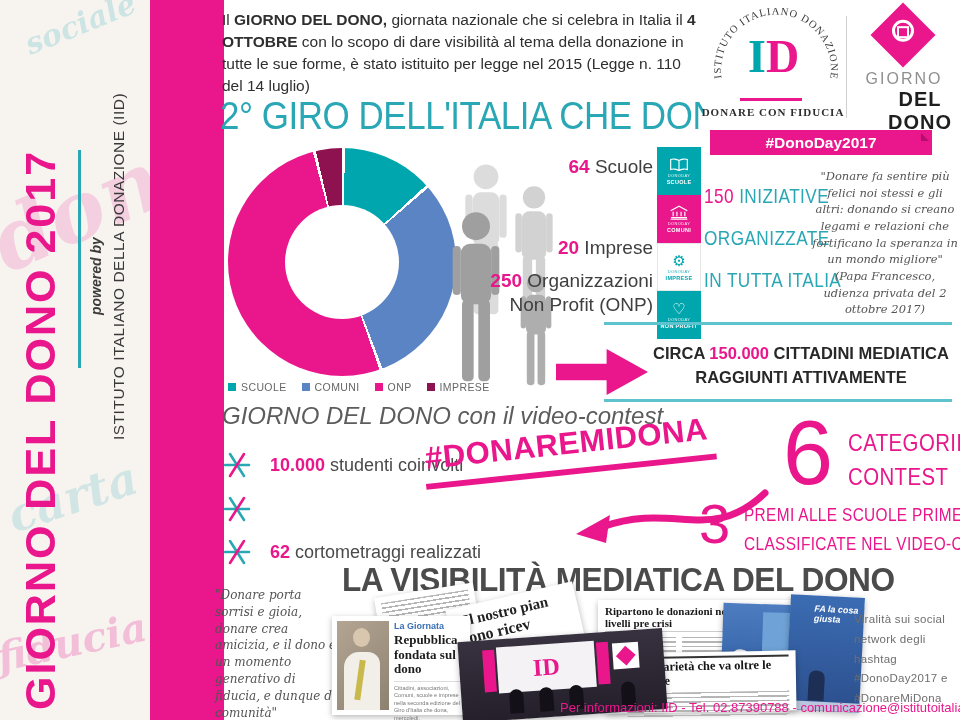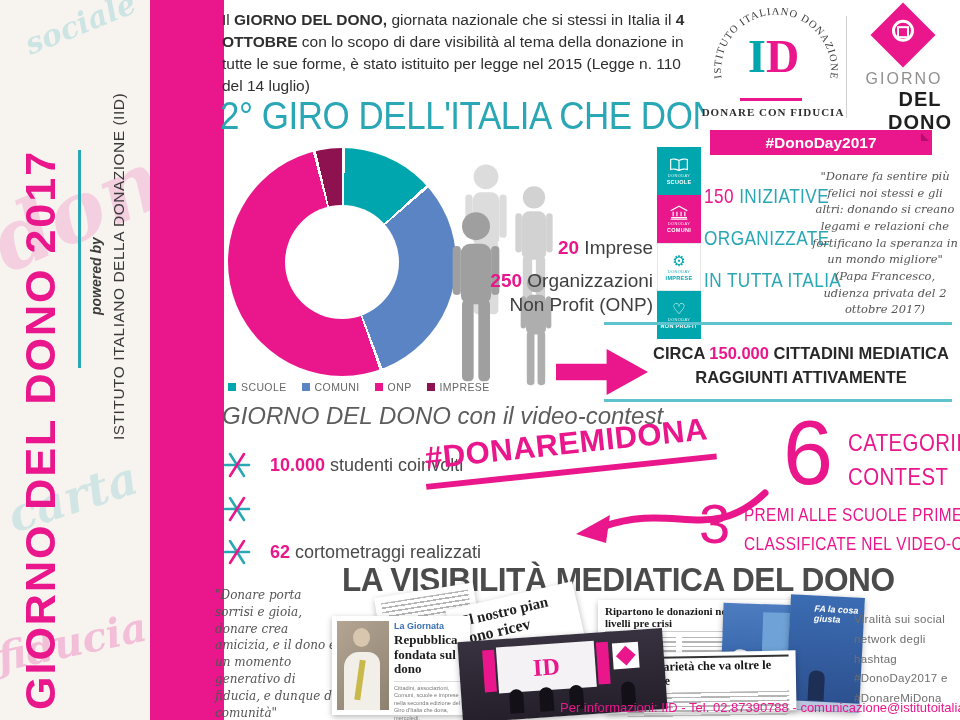--- a/index.html
+++ b/index.html
@@ -186,21 +186,21 @@
     <div class="wm wm2">carta</div>
     <div class="wm wm3">fiducia</div>
     <div class="wm wm4">sociale</div>
     <div class="vtitle">GIORNO DEL DONO 2017</div>
     <div class="vline"></div>
     <div class="vpowered">powered by</div>
     <div class="vorg">ISTITUTO ITALIANO DELLA DONAZIONE (IID)</div>
   </div>
   <div class="pinkbar"></div>
 
-  <div class="intro"><span>Il </span><b>GIORNO DEL DONO,</b><span> giornata nazionale che si stessi in Italia il </span><b>4 OTTOBRE</b><span> con lo scopo di dare visibilità al tema della donazione in tutte le sue forme, è stato istituito per legge nel 2015 (Legge n. 110 del 14 luglio)</span></div>
+  <div class="intro"><span>Il </span><b>GIORNO DEL DONO,</b><span> giornata nazionale che si celebra in Italia il </span><b>4 OTTOBRE</b><span> con lo scopo di dare visibilità al tema della donazione in tutte le sue forme, è stato istituito per legge nel 2015 (Legge n. 110 del 14 luglio)</span></div>
   <div class="h-main">2° GIRO DELL'ITALIA CHE DONA</div>
 
   <div class="logobox">
     <svg class="arc-svg" width="136" height="78" viewBox="0 0 136 78">
       <defs>
           <path id="arcp" d="M14,72 A55,55 0 1 1 122,72" fill="none"></path>
         </defs>
       <text font-family="Liberation Serif, serif" font-size="10.5" fill="#3b3b3b" letter-spacing="1">
         <textPath href="#arcp" startOffset="2">ISTITUTO ITALIANO DONAZIONE</textPath>
       </text>
@@ -268,20 +268,21 @@
     </svg>
   <svg class="person" style="left:513px;top:268px" width="46" height="130" viewBox="0 0 60 160" fill="#aeaeae">
       <circle cx="30" cy="15" r="12"></circle>
       <rect x="17" y="30" width="26" height="52" rx="8"></rect>
       <rect x="10" y="32" width="7" height="42" rx="3.5"></rect>
       <rect x="43" y="32" width="7" height="42" rx="3.5"></rect>
       <rect x="18" y="78" width="10" height="70" rx="4"></rect>
       <rect x="32" y="78" width="10" height="70" rx="4"></rect>
     </svg>
 
+  <div class="stat st1"><b>64</b> <span>Scuole</span></div>
   <div class="stat st3"><b>20</b> <span>Imprese</span></div>
   <div class="stat st4"><b>250</b> <span>Organizzazioni</span><br><span>Non Profit (ONP)</span></div>
 
   <div class="badges">
     <div class="badge b-teal">
       <svg width="20" height="14" viewBox="0 0 24 16">
           <path d="M12 2.5 C9 .5 4 .5 2 1.5 V13.5 C4 12.5 9 12.5 12 14.5 C15 12.5 20 12.5 22 13.5 V1.5 C20 .5 15 .5 12 2.5 Z M12 2.5 V14.5" fill="none" stroke="#fff" stroke-width="1.4"></path>
         </svg>
       <span class="kick">DONODAY</span>
       <span class="lbl">SCUOLE</span>

